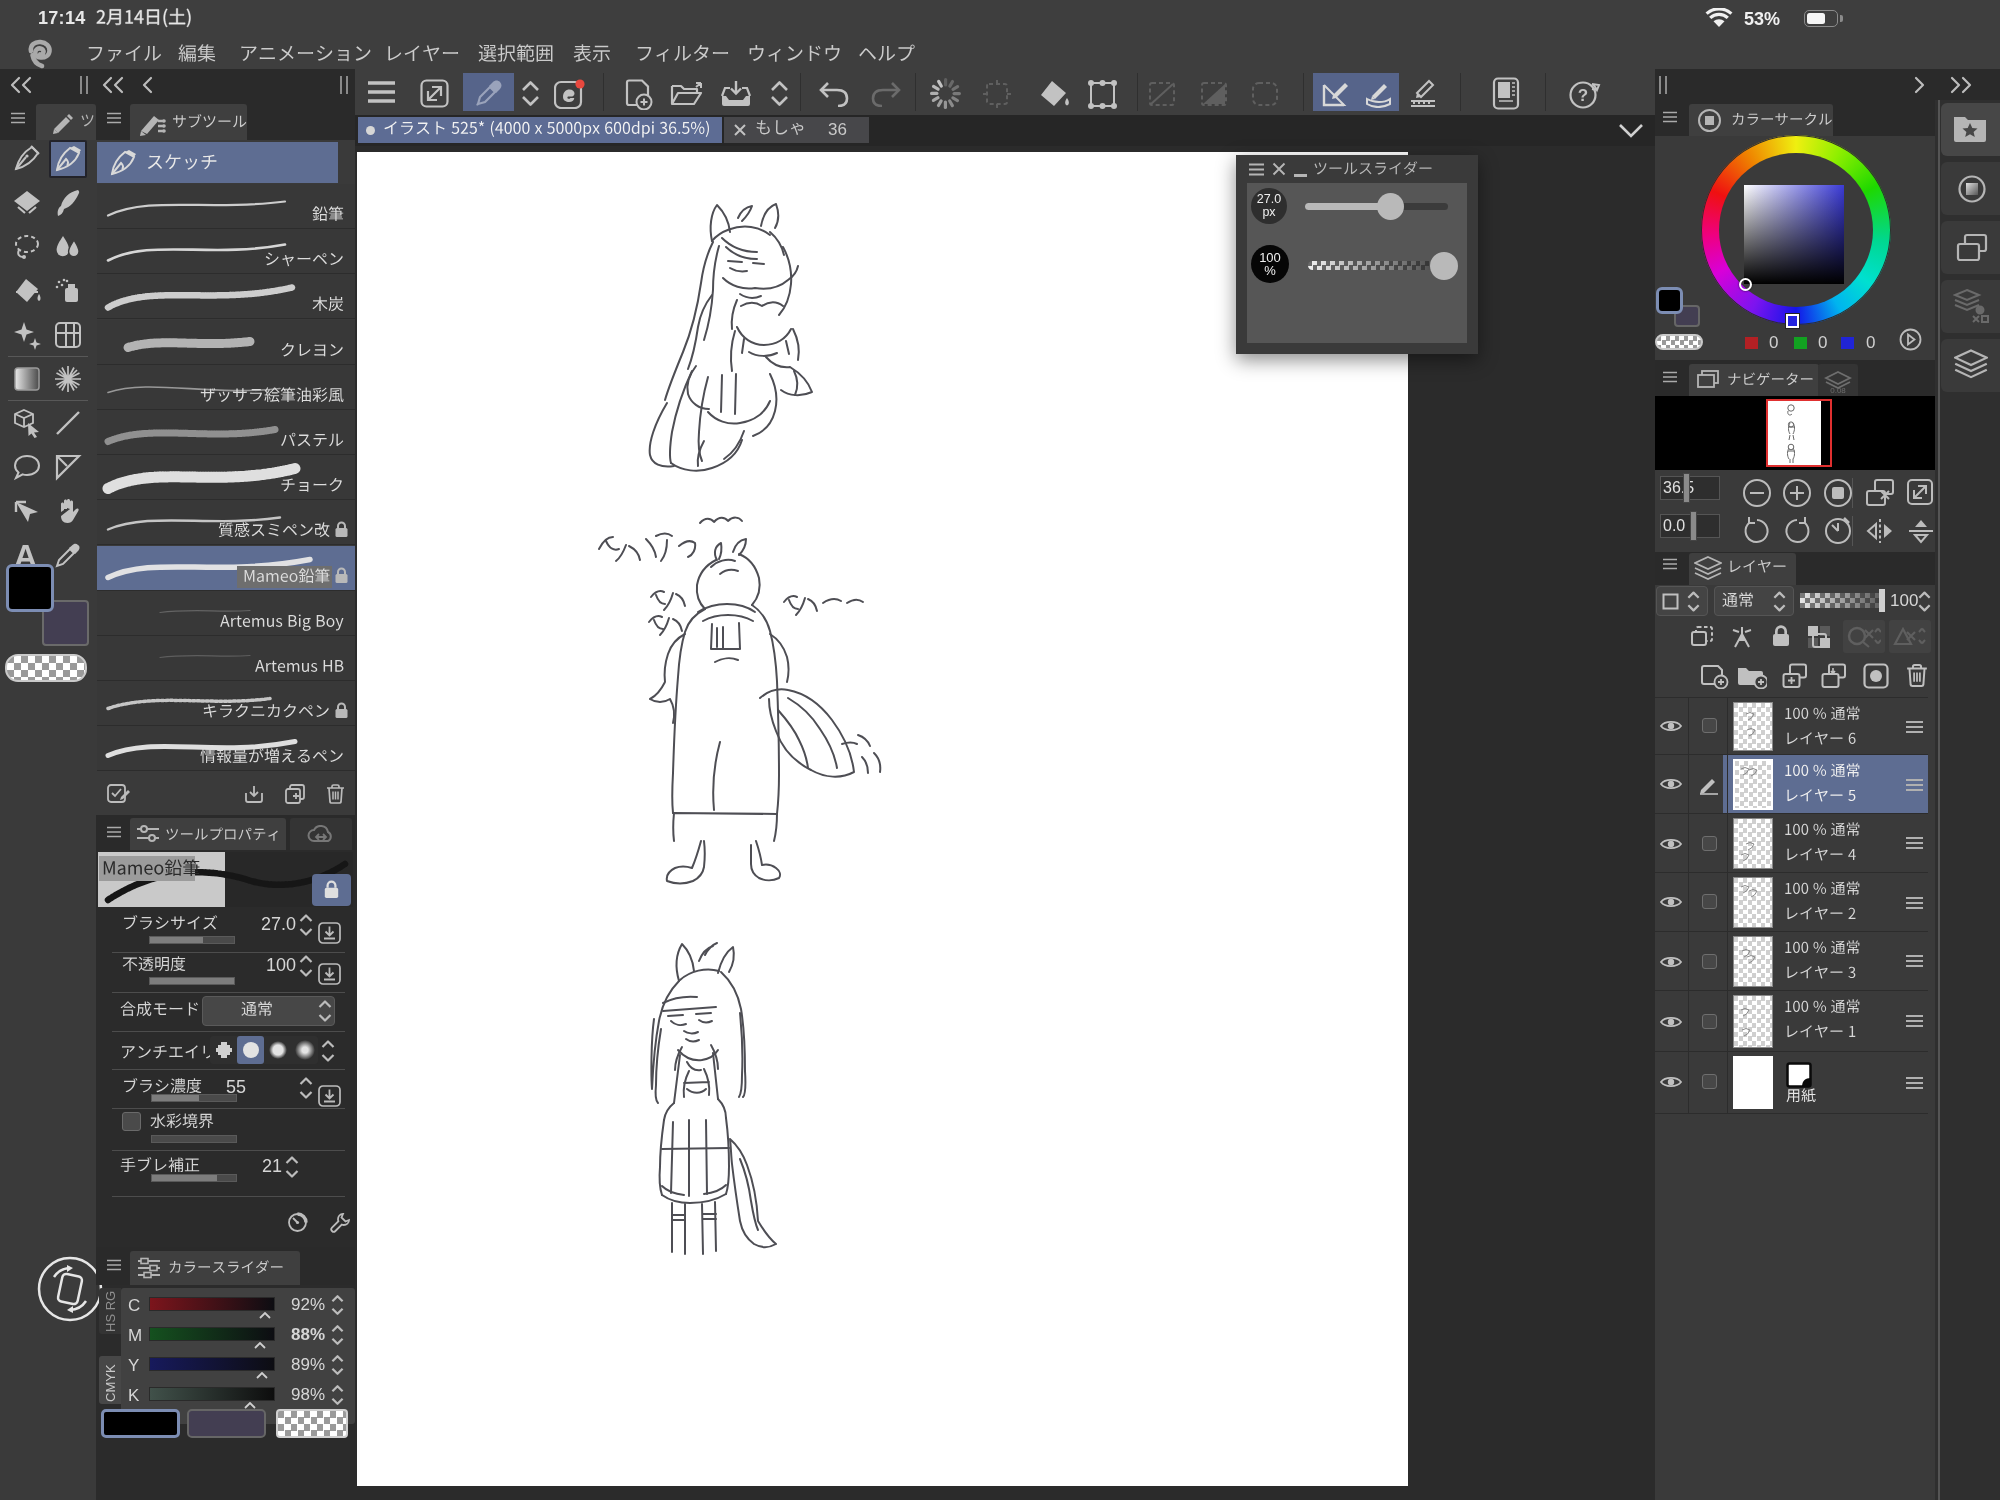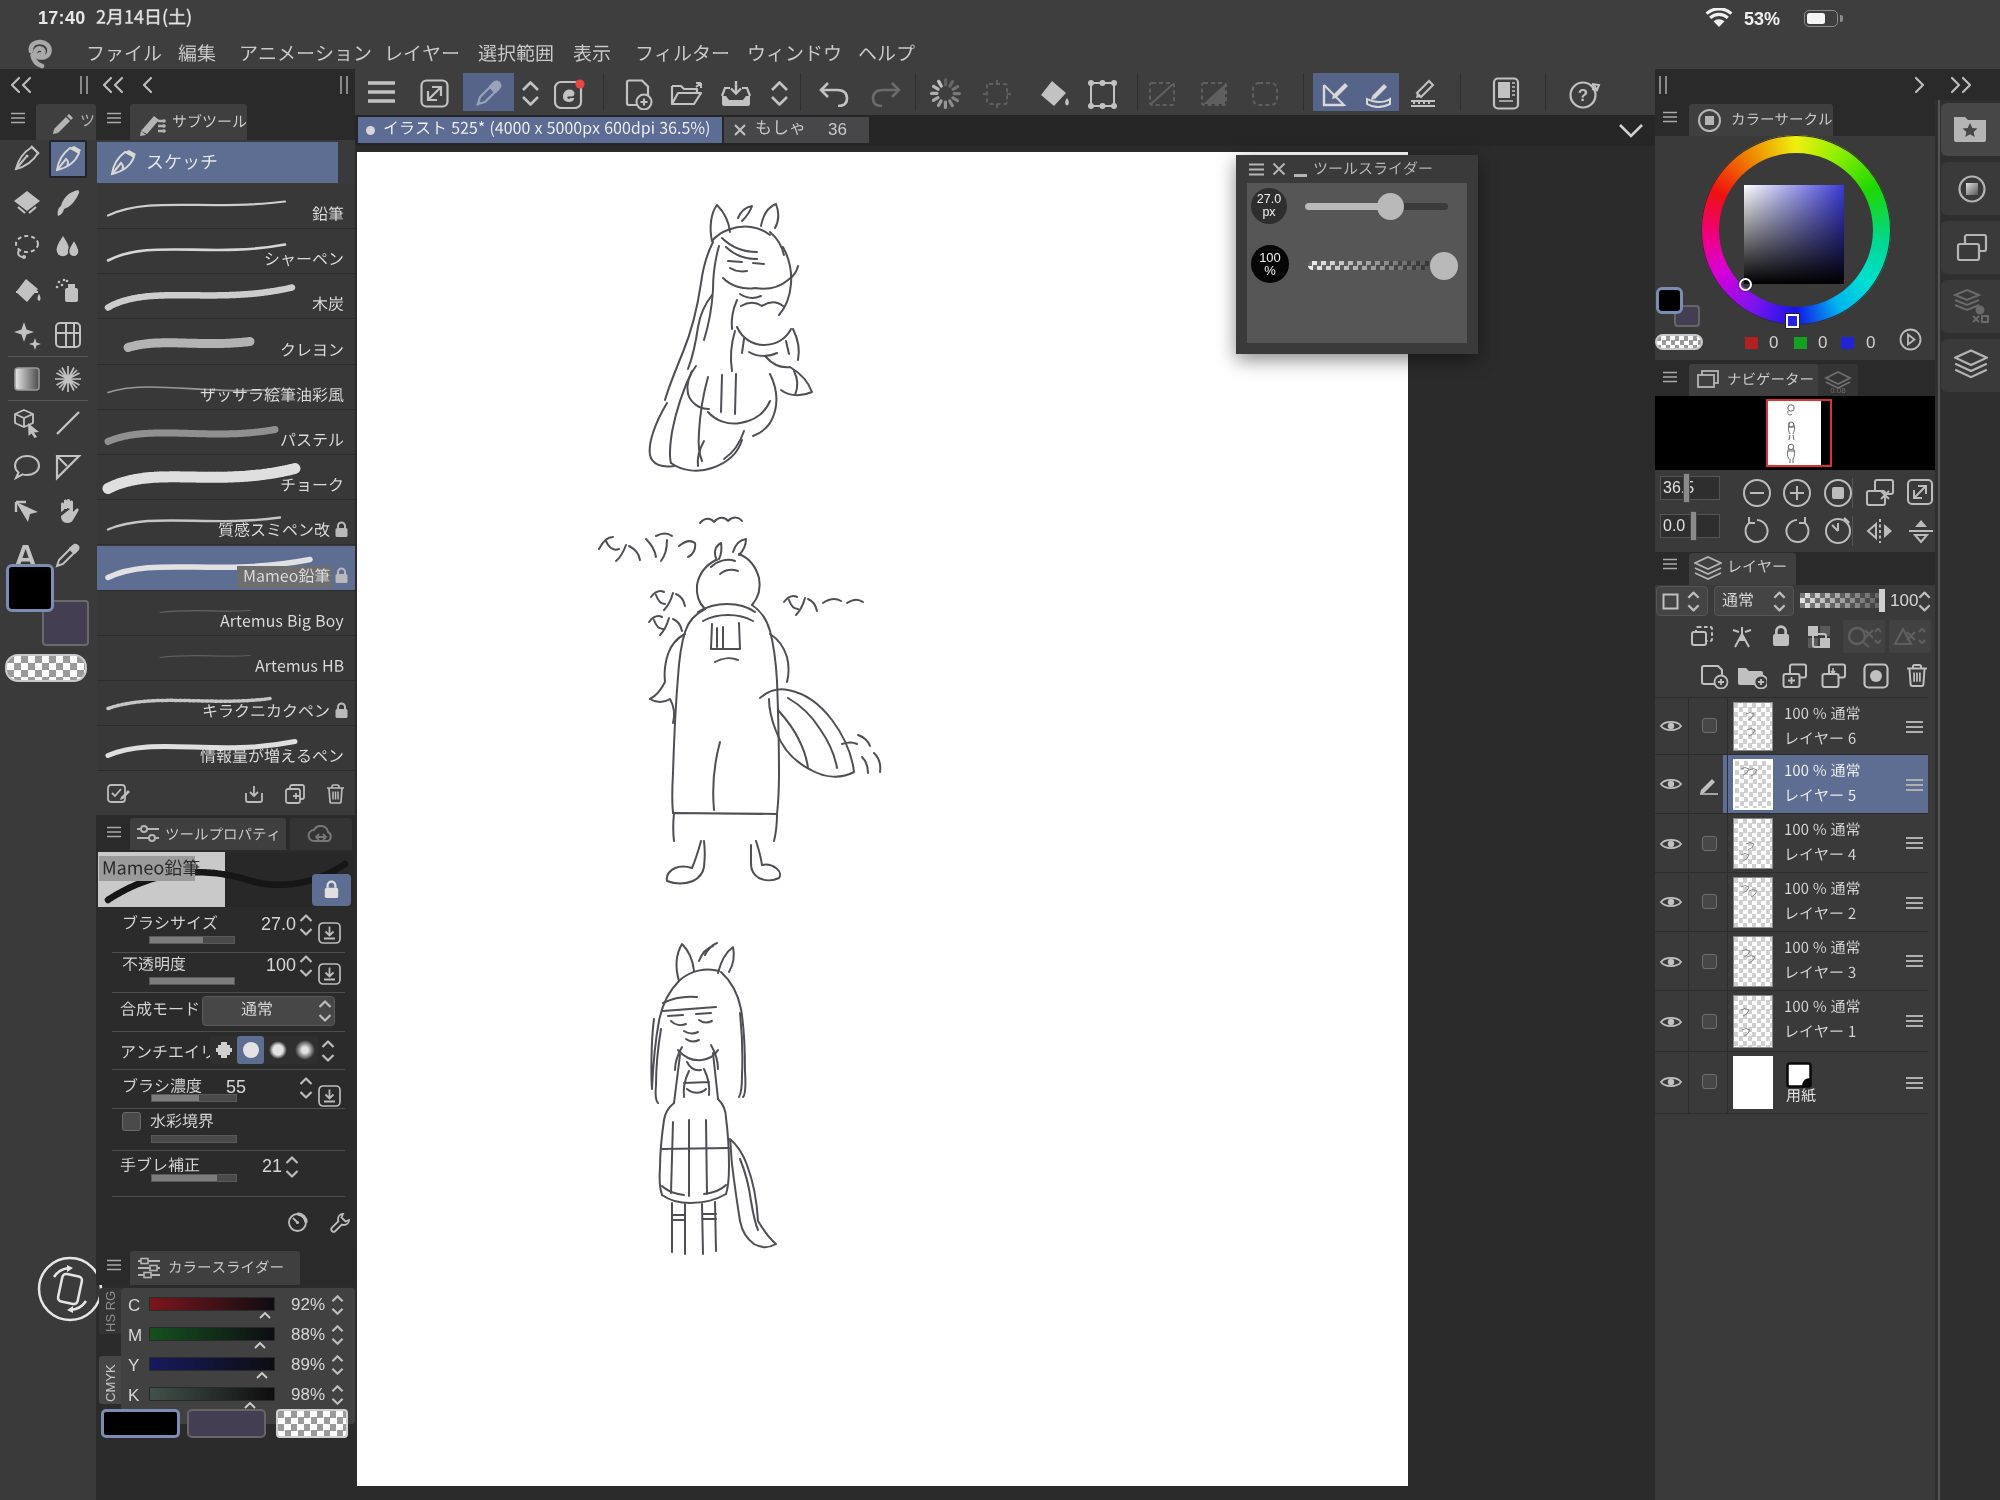--- a/index.html
+++ b/index.html
@@ -8,21 +8,21 @@
 .ab { position:absolute; }
 #root { position:relative; width:2000px; height:1500px; background:#2b2b2b; }
 svg { display:block; }
 .chev { stroke:#bcbcbc; stroke-width:2.2; fill:none; stroke-linecap:round; stroke-linejoin:round; }
 </style>
 </head>
 <body>
 <div id="root">
 
 <div class="ab" style="left:0;top:0;width:2000px;height:69px;background:#3e3e3e;">
-  <div class="ab" style="left:38px;top:8px;font-size:18px;font-weight:bold;color:#e8e8e8;letter-spacing:.3px;">17:40</div>
+  <div class="ab" style="left:38px;top:8px;font-size:18px;font-weight:bold;color:#e8e8e8;letter-spacing:.3px;">17:14</div>
   <svg class="ab" style="left:96.0px;top:8.0px;" width="96" height="22" viewBox="0 0 96 22">
         <g fill="#e8e8e8" stroke="#e8e8e8" stroke-width="25.000000000000004" transform="translate(0,15.5) scale(0.01800,-0.01800)">
           <use href="#Gcid00019" x="0"></use>
           <use href="#Gcid20694" x="555"></use>
           <use href="#Gcid00018" x="1555"></use>
           <use href="#Gcid00021" x="2110"></use>
           <use href="#Gcid20220" x="2665"></use>
           <use href="#Gcid00009" x="3665"></use>
           <use href="#Gcid13243" x="4003"></use>
           <use href="#Gcid00010" x="5003"></use>
@@ -783,21 +783,21 @@
       </svg>
   <div class="ab" style="left:283px;top:1295px;width:42px;text-align:right;font-size:17px;color:#d6d6d6;">92%</div>
   <svg class="ab" style="left:330px;top:1293px;" width="15" height="24" viewBox="0 0 16 26">
         <path d="M2.5 9 L8 3.5 L13.5 9 M2.5 17 L8 22.5 L13.5 17" fill="none" stroke="#bcbcbc" stroke-width="2.4" stroke-linejoin="round"></path>
       </svg>
   <div class="ab" style="left:128px;top:1326px;font-size:17px;color:#d6d6d6;">M</div>
   <div class="ab" style="left:149px;top:1327px;width:126px;height:14px;background:linear-gradient(to right, #15511f, #0d0d12);border:1px solid #2a2a2a;"></div>
   <svg class="ab" style="left:254px;top:1342px;" width="12" height="7" viewBox="0 0 12 7">
         <path d="M1 6 L6 1 L11 6" fill="none" stroke="#cfcfcf" stroke-width="1.8"></path>
       </svg>
-  <div class="ab" style="left:283px;top:1325px;width:42px;text-align:right;font-size:17px;color:#d6d6d6;">88%</div>
+  <div class="ab" style="left:283px;top:1325px;width:42px;text-align:right;font-size:17px;color:#d6d6d6;font-weight:bold;">88%</div>
   <svg class="ab" style="left:330px;top:1323px;" width="15" height="24" viewBox="0 0 16 26">
         <path d="M2.5 9 L8 3.5 L13.5 9 M2.5 17 L8 22.5 L13.5 17" fill="none" stroke="#bcbcbc" stroke-width="2.4" stroke-linejoin="round"></path>
       </svg>
   <div class="ab" style="left:128px;top:1356px;font-size:17px;color:#d6d6d6;">Y</div>
   <div class="ab" style="left:149px;top:1357px;width:126px;height:14px;background:linear-gradient(to right, #171a5c, #0d0d12);border:1px solid #2a2a2a;"></div>
   <svg class="ab" style="left:256px;top:1372px;" width="12" height="7" viewBox="0 0 12 7">
         <path d="M1 6 L6 1 L11 6" fill="none" stroke="#cfcfcf" stroke-width="1.8"></path>
       </svg>
   <div class="ab" style="left:283px;top:1355px;width:42px;text-align:right;font-size:17px;color:#d6d6d6;">89%</div>
   <svg class="ab" style="left:330px;top:1353px;" width="15" height="24" viewBox="0 0 16 26">

